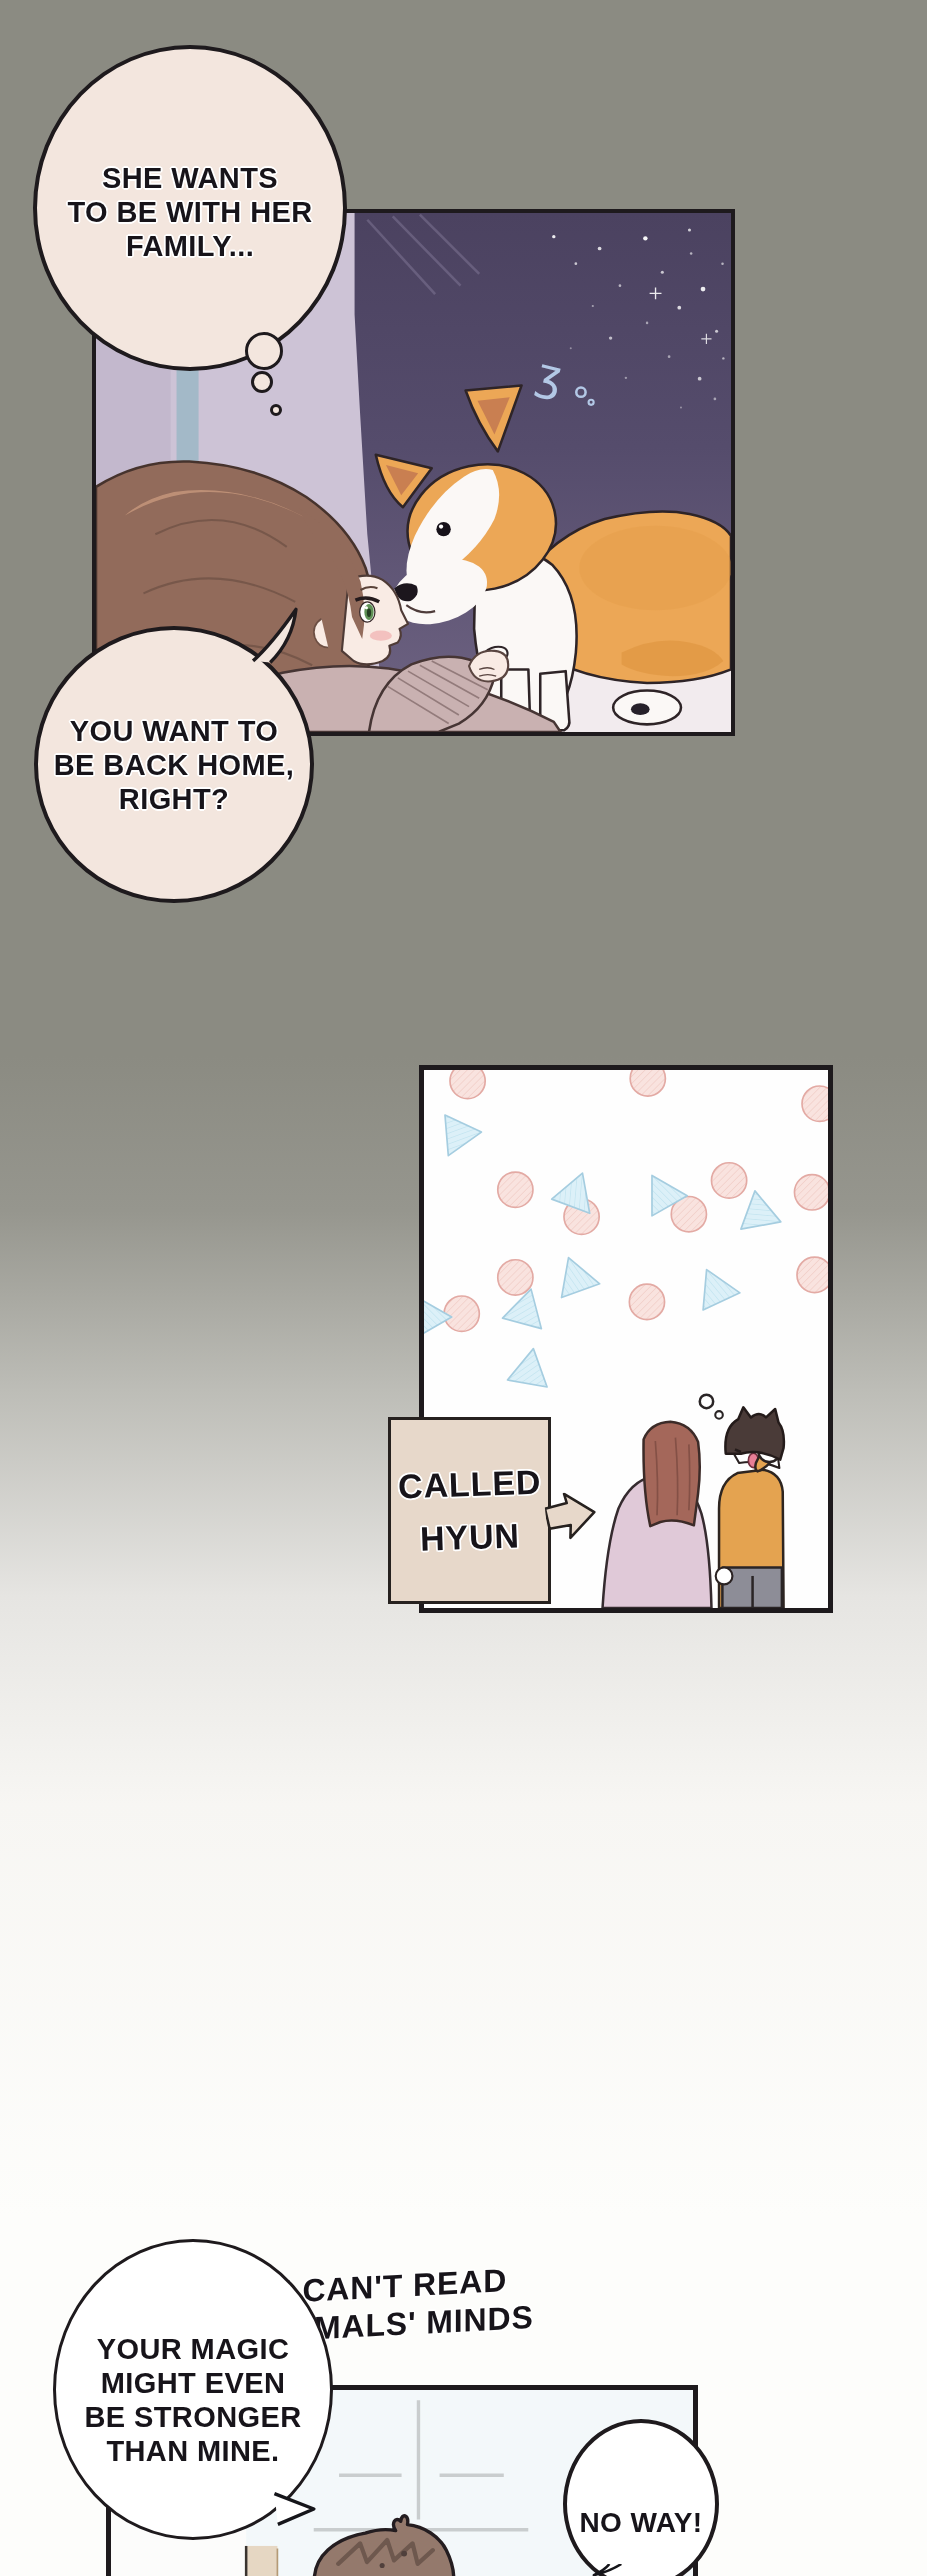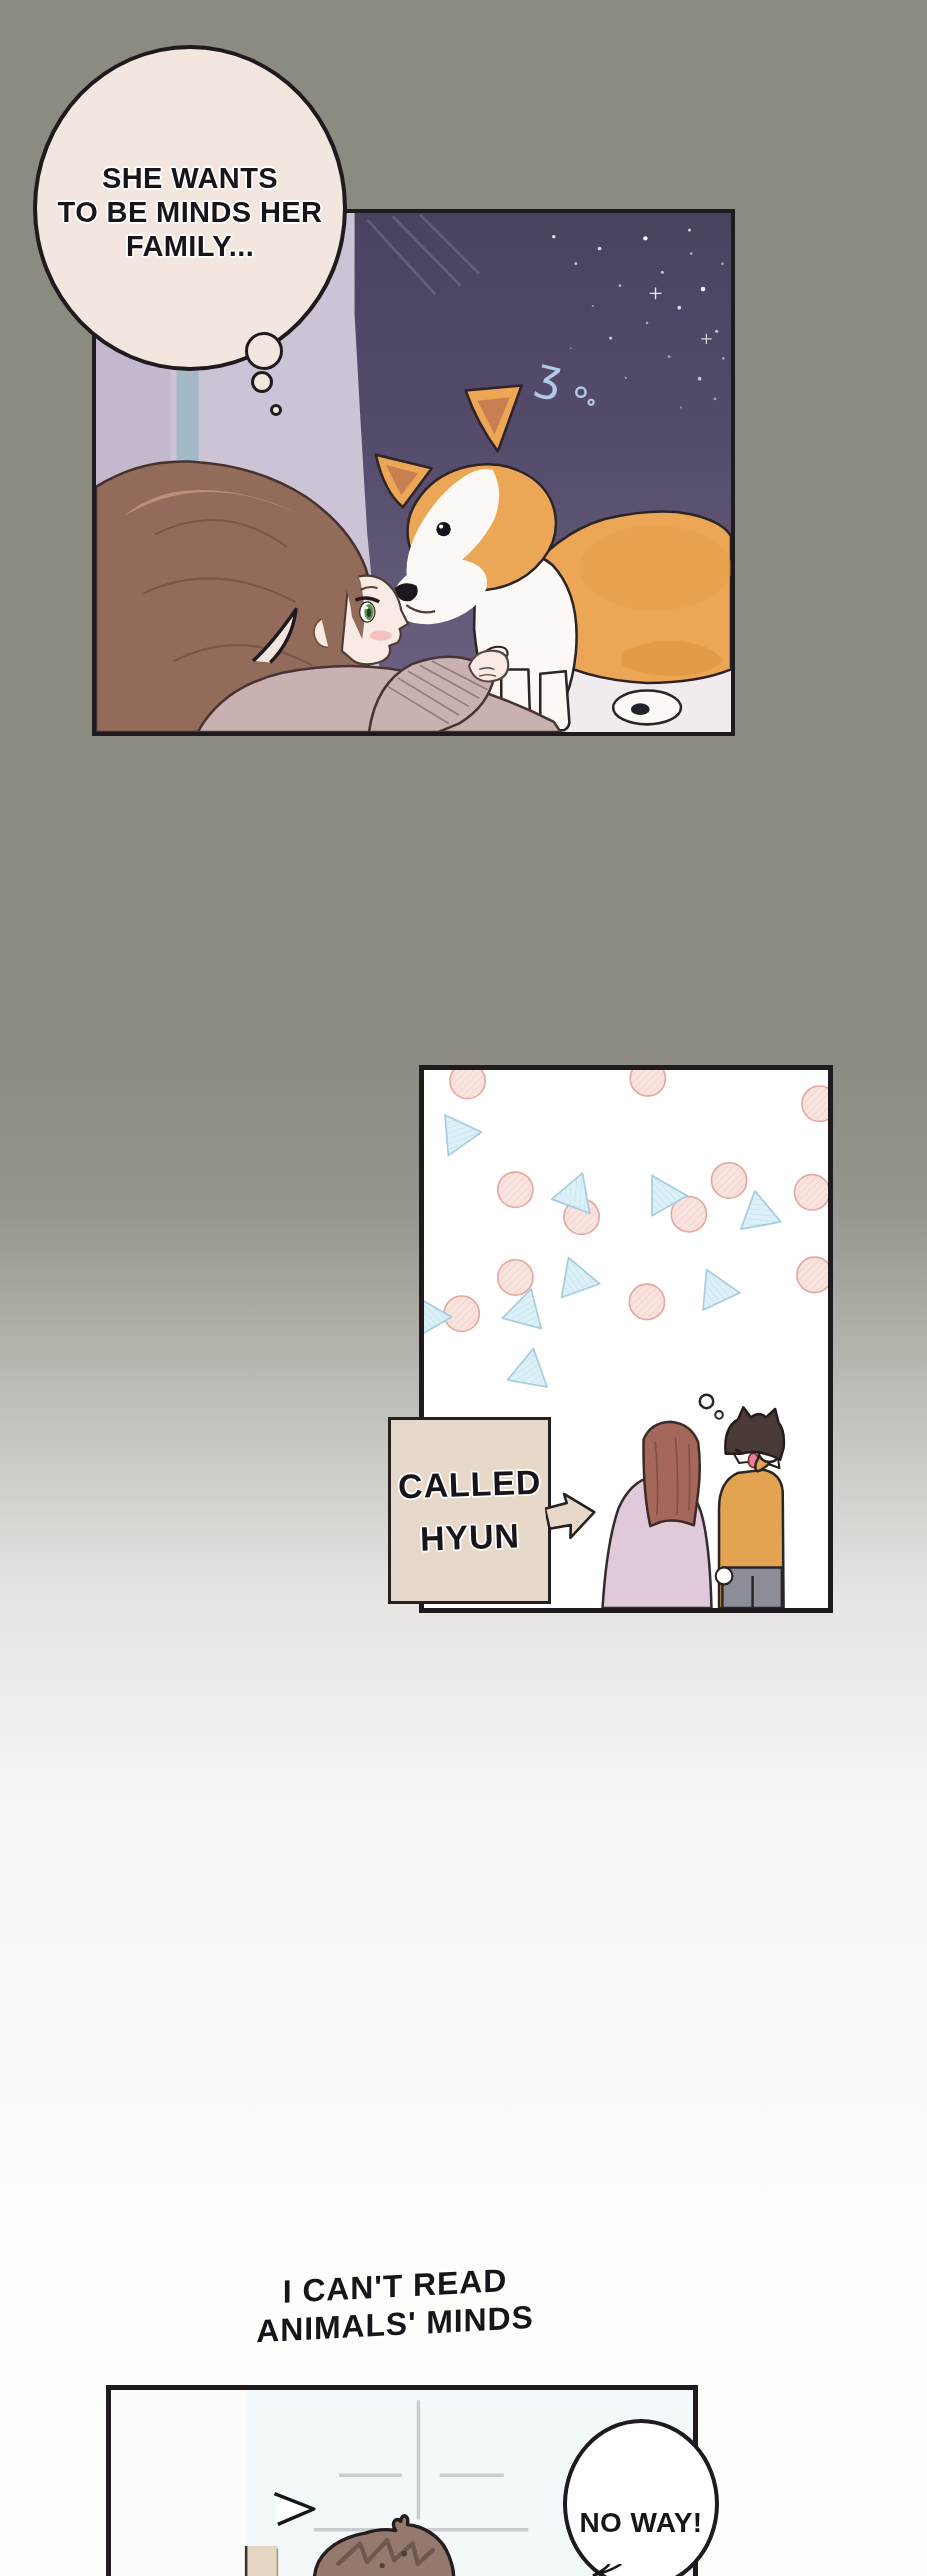--- a/index.html
+++ b/index.html
@@ -248,45 +248,56 @@
         <path d="M-88,46 C-92,10 -62,-10 -28,-16 C-16,-20 -2,-21 8,-19 C2,-28 8,-36 14,-30 C15,-40 24,-38 22,-26 C42,-24 60,-12 68,4 C76,20 78,34 76,46 Z" fill="var(--hair-boy)" stroke="#241d20" stroke-width="4"></path>
         <path d="M-60,20 L-34,-4 L-26,18 L-2,-8 L6,16 L28,-4 L34,20 L52,4" stroke="#6e584e" stroke-width="5" fill="none" stroke-linecap="round"></path>
         <circle cx="18" cy="8" r="3.5" fill="#50403c"></circle>
         <circle cx="-8" cy="22" r="3" fill="#50403c"></circle>
       </g>
     </svg>
   </div>
 
   <div class="bubble b-thought1">
     <div class="ln">SHE WANTS</div>
-    <div class="ln">TO BE MINDS HER</div>
+    <div class="ln">TO BE WITH HER</div>
     <div class="ln">FAMILY...</div>
   </div>
   <div class="trail" style="left:245px;top:332px;width:38px;height:38px;"></div>
   <div class="trail" style="left:251px;top:371px;width:22px;height:22px;"></div>
   <div class="trail" style="left:270px;top:404px;width:12px;height:12px;"></div>
 
+  <div class="bubble b-thought2">
+    <div class="ln">YOU WANT TO</div>
+    <div class="ln">BE BACK HOME,</div>
+    <div class="ln">RIGHT?</div>
+  </div>
   <svg class="tail" style="left:246px;top:606px;width:57px;height:60px;" viewBox="0 0 66 70">
     <path d="M8,64 Q30,44 58,4 Q54,40 28,66" fill="var(--bubble-beige)" stroke="var(--ink)" stroke-width="4" stroke-linejoin="round"></path>
   </svg>
 
 
   <div class="callout">
     <div class="ln">CALLED</div>
     <div class="ln">HYUN</div>
   </div>
   <svg class="tail" style="left:546px;top:1492px;width:53px;height:50px;transform:rotate(-6deg);" viewBox="0 0 62 58">
     <path d="M0,16 L26,12 L24,1 L57,26 L26,53 L28,38 L3,40 Z" fill="var(--box-beige)" stroke="#26211f" stroke-width="3" stroke-linejoin="round"></path>
   </svg>
 
   <div class="caption" style="left:249px;top:2267px;width:292px;">
     <div class="ln">I CAN'T READ</div>
     <div class="ln">ANIMALS' MINDS</div>
   </div>
 
+  <div class="bubble b-magic">
+    <div class="ln">YOUR MAGIC</div>
+    <div class="ln">MIGHT EVEN</div>
+    <div class="ln">BE STRONGER</div>
+    <div class="ln">THAN MINE.</div>
+  </div>
   <svg class="tail" style="left:271px;top:2490px;width:48px;height:38px;" viewBox="0 0 56 44">
     <path d="M4,4 L50,22 L8,40" fill="#ffffff" stroke="#15151a" stroke-width="4" stroke-linejoin="round"></path>
   </svg>
 
   <div class="bubble b-noway">
     <div class="ln">NO WAY!</div>
   </div>
   <svg class="tail" style="left:592px;top:2564px;width:38px;height:12px;" viewBox="0 0 44 14">
     <path d="M34,0 Q20,9 2,13 Q16,6 20,0" fill="#ffffff" stroke="#15151a" stroke-width="3" stroke-linejoin="round"></path>
   </svg>

